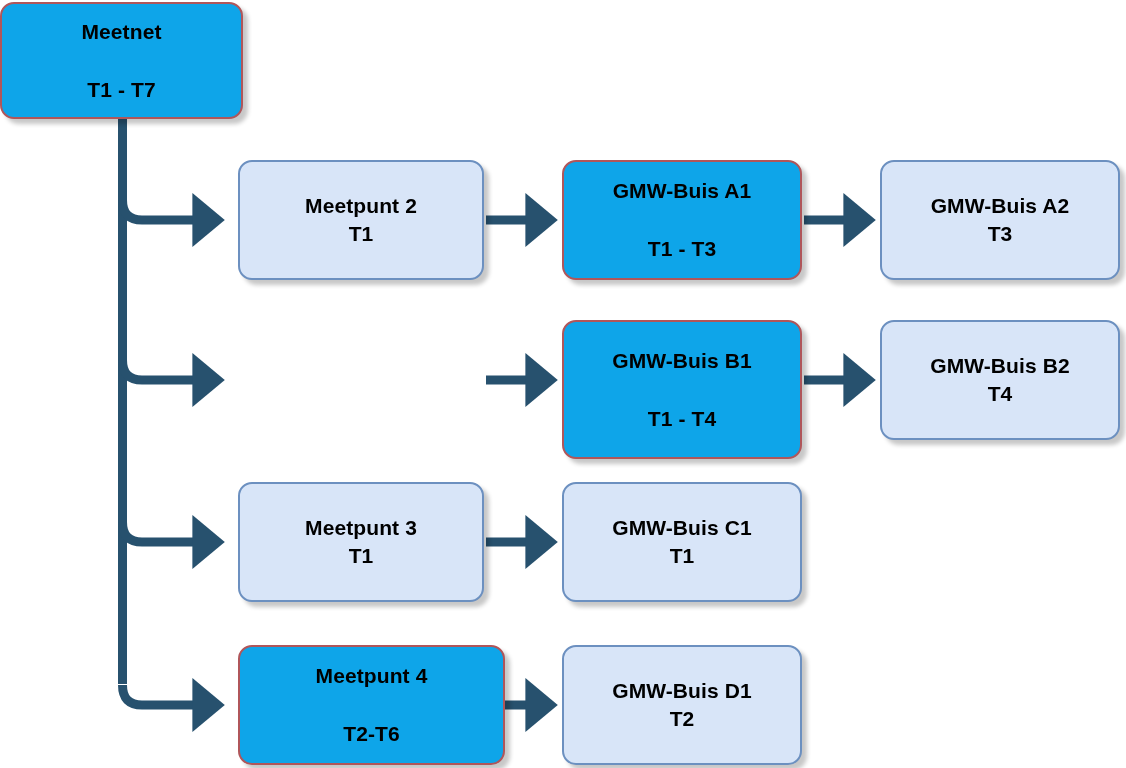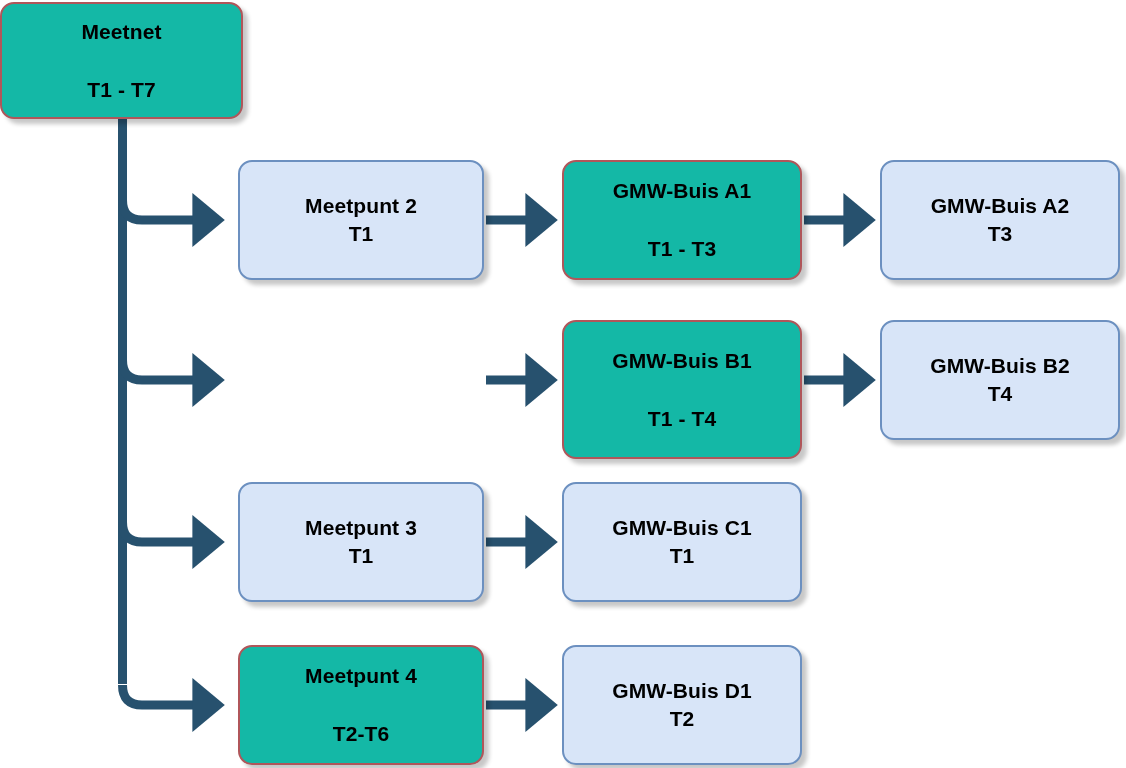--- a/index.html
+++ b/index.html
@@ -43,21 +43,21 @@
   }
   .node .line {
     font-weight: bold;
     font-size: 21px;
     line-height: 28px;
     color: #000000;
     letter-spacing: 0.1px;
     white-space: nowrap;
   }
   .node.pink {
-    background: #14b8a6;
+    background: #0ea5e9;
     border-color: #B0565A;
     gap: 30px;
   }
   .node.blue {
     background: #D8E5F8;
     border-color: #6C90C0;
   }
 </style>
 </head>
 <body>
@@ -116,21 +116,21 @@
 
   <div class="node blue" style="left:238px; top:482px; width:246px; height:120px;">
     <div class="line">Meetpunt 3</div>
     <div class="line">T1</div>
   </div>
   <div class="node blue" style="left:562px; top:482px; width:240px; height:120px;">
     <div class="line">GMW-Buis C1</div>
     <div class="line">T1</div>
   </div>
 
-  <div class="node pink" style="left:238px; top:645px; width:246px; height:120px;">
+  <div class="node pink" style="left:238px; top:645px; width:267px; height:120px;">
     <div class="line">Meetpunt 4</div>
     <div class="line">T2-T6</div>
   </div>
   <div class="node blue" style="left:562px; top:645px; width:240px; height:120px;">
     <div class="line">GMW-Buis D1</div>
     <div class="line">T2</div>
   </div>
 
 </div>
 

